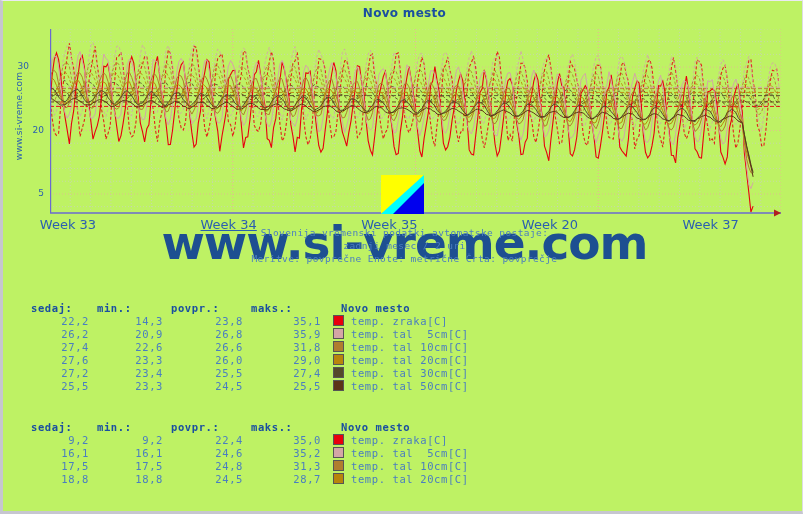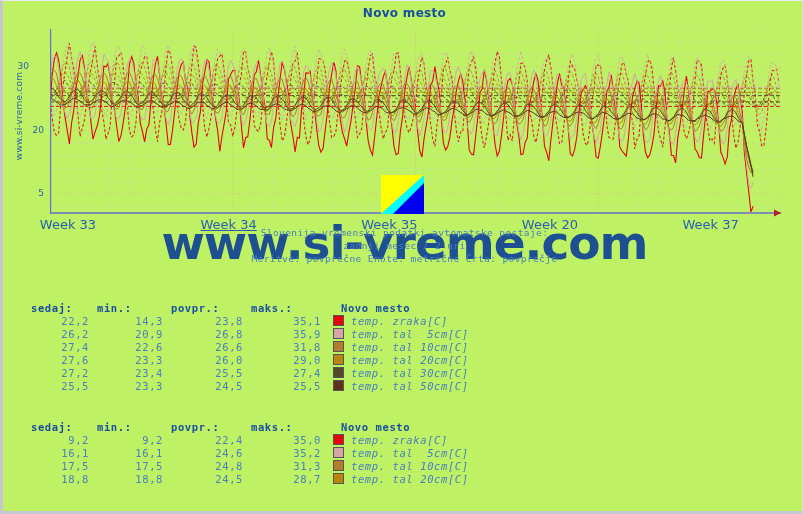--- a/index.html
+++ b/index.html
@@ -55,21 +55,21 @@
           white-space:pre;vertical-align:middle;}
   .num{text-align:right;color:#4a7ec0;margin-top:24px;}
   .c-sedaj{width:58px;}
   .c-min{width:66px;}
   .c-povpr{width:72px;}
   .c-maks{width:70px;}
   .hd td{font-weight:bold;color:#1a4fa0;}
   .hd .num{text-align:left;padding-left:8px;}
   .sw{display:inline-block;width:9px;height:9px;border:1px solid #555;
       vertical-align:-1px;margin-right:7px;margin-left:2px;}
-  .serieslab{color:#4a7ec0;font-style:italic;}
+  .serieslab{color:#4a7ec0;}
   #histTable{top:277px;}
   #currTable{top:396px;}
 </style>
 </head>
 <body>
 
 <div id="app">
 
   <div class="chart-title">Novo mesto</div>
 

